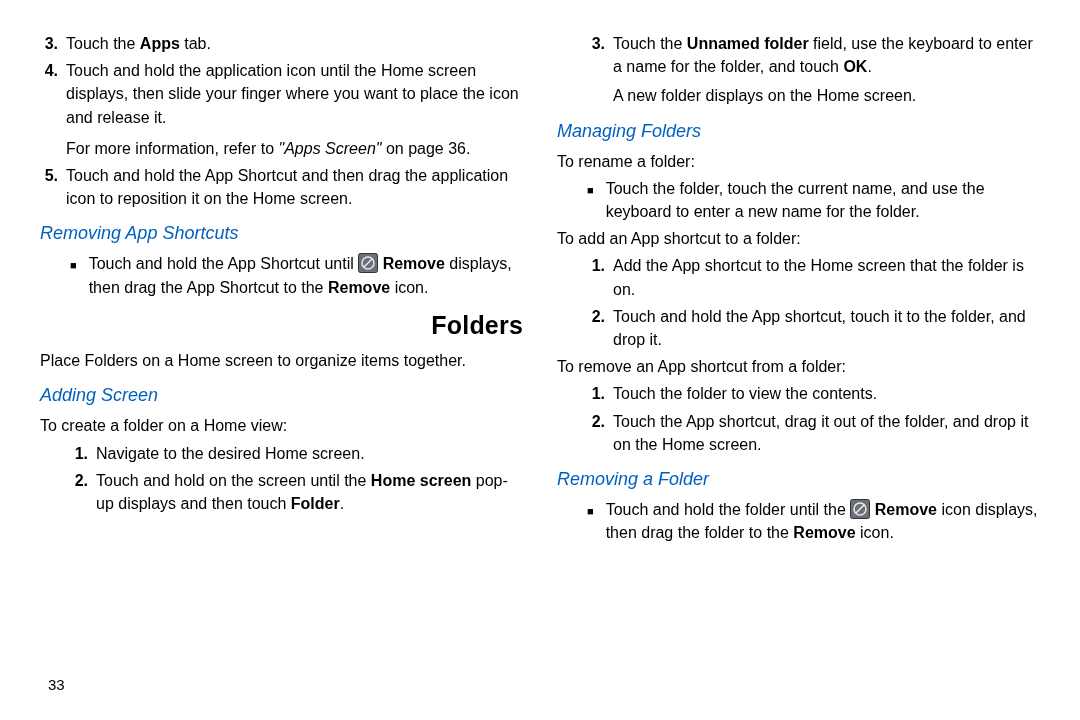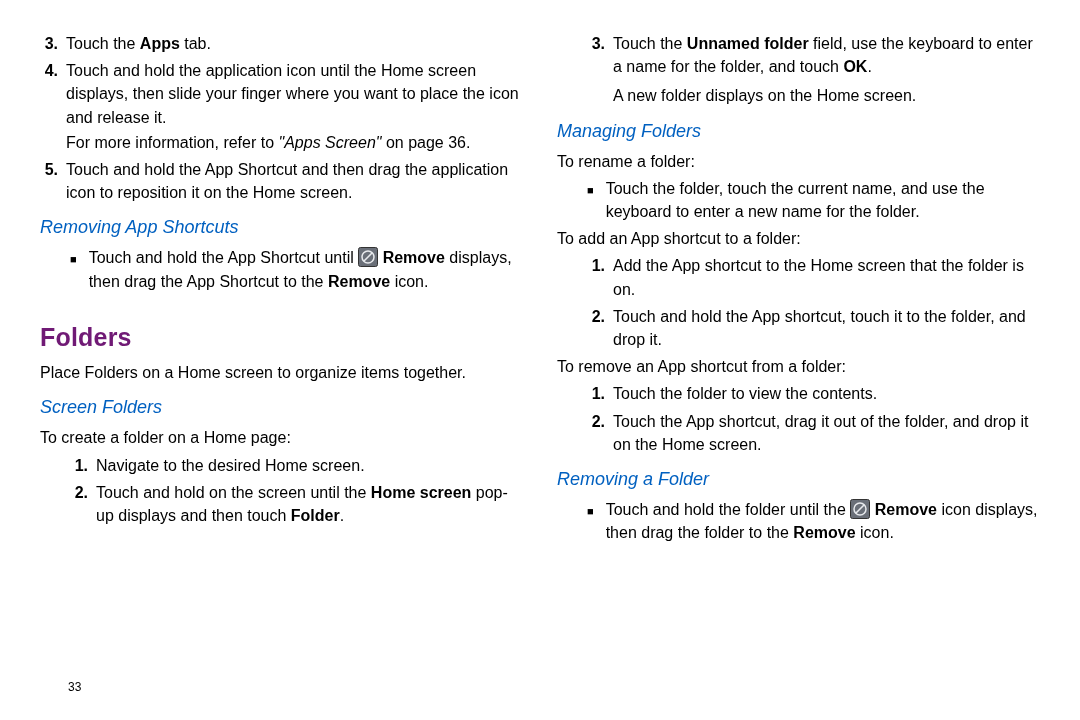--- a/index.html
+++ b/index.html
@@ -20,24 +20,25 @@
     box-sizing: border-box;
     width: 100%;
     height: 100%;
   }
   .col {
     flex: 1;
     min-width: 0;
   }
   .h2 {
     font-weight: 700;
-    color: #701a75;
+    color: #000000;
     font-size: 25px;
-    margin: 26px 0 6px 0;
+    margin: 8px 0 6px 0;
     letter-spacing: 0.2px;
+    text-align: right;
   }
   .h3 {
     font-weight: 400;
     font-style: italic;
     color: #0060c0;
     font-size: 18px;
     margin: 10px 0 6px 0;
   }
   p {
     margin: 4px 0;
@@ -96,22 +97,22 @@
     min-width: 18px;
     text-align: right;
     flex-shrink: 0;
   }
   .plain-ol > li > .body {
     flex: 1;
   }
   .pagenum {
     position: absolute;
     bottom: 24px;
-    left: 68px;
-    font-size: 12px;
+    left: 48px;
+    font-size: 15px;
   }
   .bold { font-weight: 700; }
   .italic { font-style: italic; }
   svg.icon {
     vertical-align: -4px;
   }
 </style>
 </head>
 <body>
 
@@ -122,21 +123,21 @@
       <li>
         <span class="num">3.</span>
         <span class="body">
           <span>Touch the </span><span class="bold">Apps</span><span> tab.</span>
         </span>
       </li>
       <li>
         <span class="num">4.</span>
         <span class="body">
           <span>Touch and hold the application icon until the Home screen displays, then slide your finger where you want to place the icon and release it.</span>
-          <div class="sub" style="margin-top:2px">
+          <div class="sub" style="margin-top:8px">
             <span>For more information, refer to </span><span class="italic">"Apps Screen"</span><span> on page 36.</span>
           </div>
         </span>
       </li>
       <li>
         <span class="num">5.</span>
         <span class="body">
           <span>Touch and hold the App Shortcut and then drag the application icon to reposition it on the Home screen.</span>
         </span>
       </li>
@@ -152,22 +153,22 @@
               <circle cx="10" cy="10" r="6" fill="none" stroke="#e8eaed" stroke-width="1.5"></circle>
               <line x1="6" y1="14" x2="14" y2="6" stroke="#e8eaed" stroke-width="1.5"></line>
             </svg> <span class="bold">Remove</span><span> displays, then drag the App Shortcut to the </span><span class="bold">Remove</span><span> icon.</span>
         </span>
       </li>
     </ul>
 
     <div class="h2">Folders</div>
     <p>Place Folders on a Home screen to organize items together.</p>
 
-    <div class="h3">Screen Folders</div>
-    <p>To create a folder on a Home page:</p>
+    <div class="h3">Adding Screen</div>
+    <p>To create a folder on a Home view:</p>
     <ol class="plain-ol">
       <li>
         <span class="num">1.</span>
         <span class="body">Navigate to the desired Home screen.</span>
       </li>
       <li>
         <span class="num">2.</span>
         <span class="body">
           <span>Touch and hold on the screen until the </span><span class="bold">Home screen</span><span> pop-up displays and then touch </span><span class="bold">Folder</span><span>.</span>
         </span>

